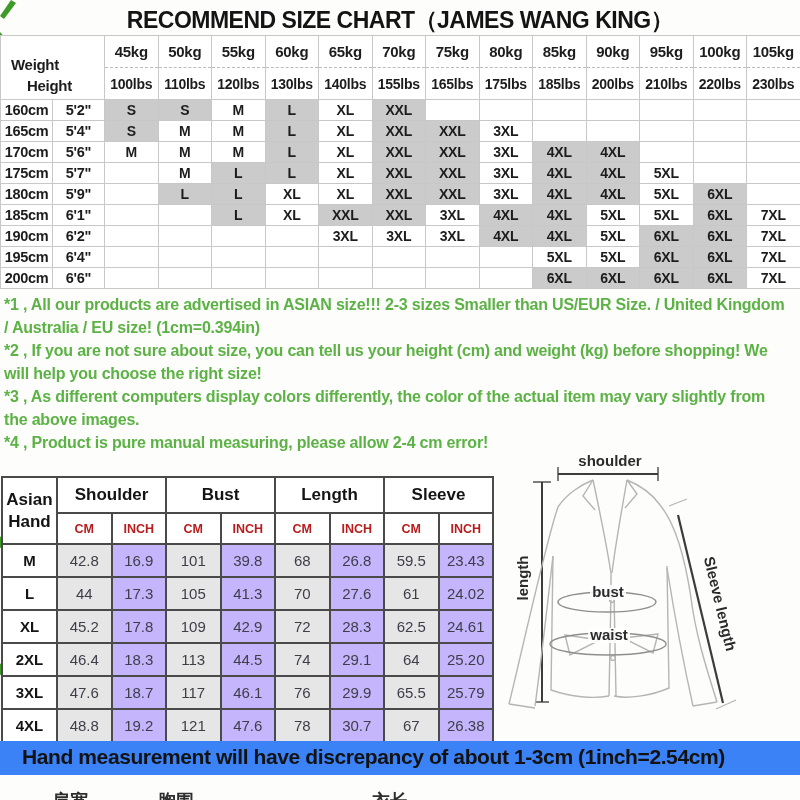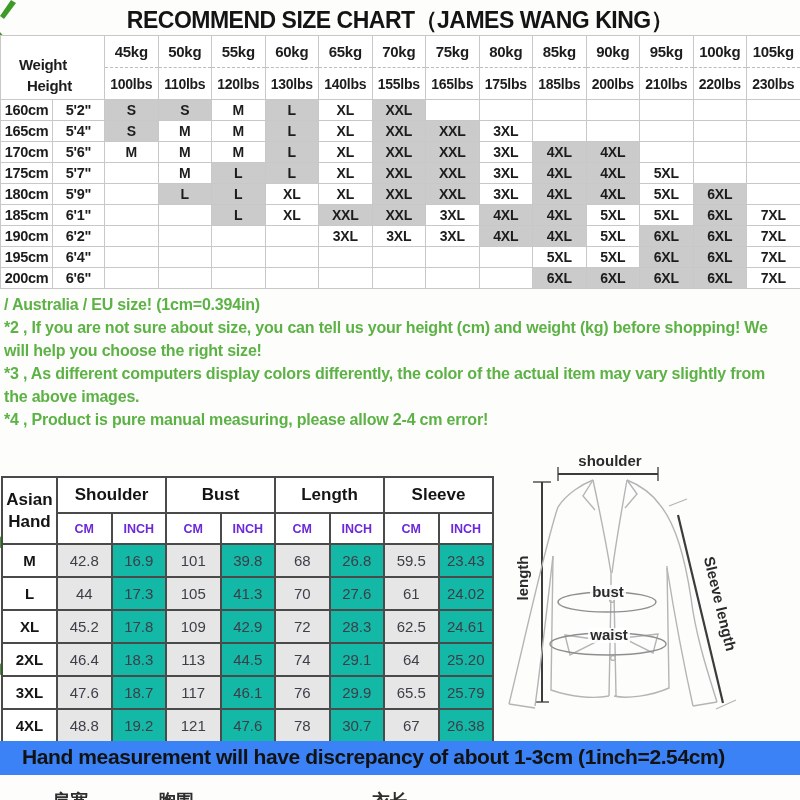--- a/index.html
+++ b/index.html
@@ -16,39 +16,39 @@
   table.grid th, table.grid td { border:1px solid #c8c8c8; text-align:center; vertical-align:middle;
            color:#1c1c1c; letter-spacing:-0.3px; background:#fff; overflow:hidden; white-space:nowrap; }
   table.grid th.kg  { height:32px; font-size:15px; font-weight:700; border-bottom:1px dashed #bdbdbd; }
   table.grid th.lbs { height:32px; font-size:14px; font-weight:700; border-top:none; }
   table.grid td { height:21px; font-size:14px; font-weight:700; }
   table.grid td.hcm, table.grid td.hft { font-size:14.5px;margin-top:20px; }
   table.grid td.shaded { background:#cbcbcb; }
   th.corner { position:relative; background:#fff;
       background-image:linear-gradient(to bottom right, transparent 48.8%, #b9b9b9 48.8%, #b9b9b9 51.2%, transparent 51.2%); }
   th.corner .w, th.corner .h { display:block; font-size:15px; font-weight:700; color:#1c1c1c; text-align:left; }
-  th.corner .w { padding:14px 0 0 18px; }
+  th.corner .w { padding:14px 0 0 10px; }
   th.corner .h { padding:4px 0 0 26px; }
 
   
   #notes { position:absolute; top:293px; left:4px; width:794px; }
   .note-line { font-size:16px; line-height:23px; font-weight:600; letter-spacing:-0.2px; color:#5cb245; white-space:nowrap; }
 
   
   #measure-wrap { position:absolute; top:476px; left:1px; width:492px; }
   table.measure { border-collapse:collapse; table-layout:fixed; width:491px; }
   table.measure th, table.measure td { border:2px solid #4a4a4a; text-align:center; vertical-align:middle;
         background:#fff; overflow:hidden; white-space:nowrap; }
   table.measure th.group { height:36px; font-size:17px; font-weight:700; color:#141414; }
-  table.measure th.sub   { height:31px; font-size:12.5px; font-weight:700; color:#6d28d9; }
+  table.measure th.sub   { height:31px; font-size:12.5px; font-weight:700; color:#b91c1c; }
   table.measure th.asize { font-size:17px; font-weight:700; color:#141414; line-height:22px; }
   table.measure td.szlab { height:33px; font-size:15px; font-weight:700; color:#141414; }
   table.measure td.val   { font-size:15px; font-weight:400; color:#3e3e48; }
   table.measure td.cmv   { background:#e6e6e7; }
-  table.measure td.inv   { background:#14b8a6; }
+  table.measure td.inv   { background:#c4b5fd; }
 
   
   #jacket { position:absolute; top:438px; left:495px; width:305px; height:305px; }
   #jacket text { font-family:"Liberation Sans", sans-serif; font-size:15px; font-weight:600; fill:#2b2b2b; }
 
   
   #hand-note { position:absolute; top:741px; left:0; width:800px; padding-left:22px;
         font-size:21px; font-weight:600; letter-spacing:-0.4px; color:#121212; background:#3b82f6; height:34px; line-height:32px; }
   #bottom-strip { position:absolute; top:780px; left:0; width:800px; height:20px; overflow:hidden; }
   .partial { position:absolute; top:9px; font-size:18px; font-weight:700; color:#2e2e2e; }
@@ -270,20 +270,21 @@
             <td class="size shaded">6XL</td>
             <td class="size shaded">6XL</td>
             <td class="size shaded">6XL</td>
             <td class="size">7XL</td>
           </tr>
         </tbody>
     </table>
   </div>
 
   <div id="notes">
+      <div class="note-line">*1 , All our products are advertised in ASIAN size!!! 2-3 sizes Smaller than US/EUR Size. / United Kingdom</div>
       <div class="note-line">/ Australia / EU size! (1cm=0.394in)</div>
       <div class="note-line">*2 , If you are not sure about size, you can tell us your height (cm) and weight (kg) before shopping! We</div>
       <div class="note-line">will help you choose the right size!</div>
       <div class="note-line">*3 , As different computers display colors differently, the color of the actual item may vary slightly from</div>
       <div class="note-line">the above images.</div>
       <div class="note-line">*4 , Product is pure manual measuring, please allow 2-4 cm error!</div>
     </div>
 
   <div id="measure-wrap">
     <table class="measure">

